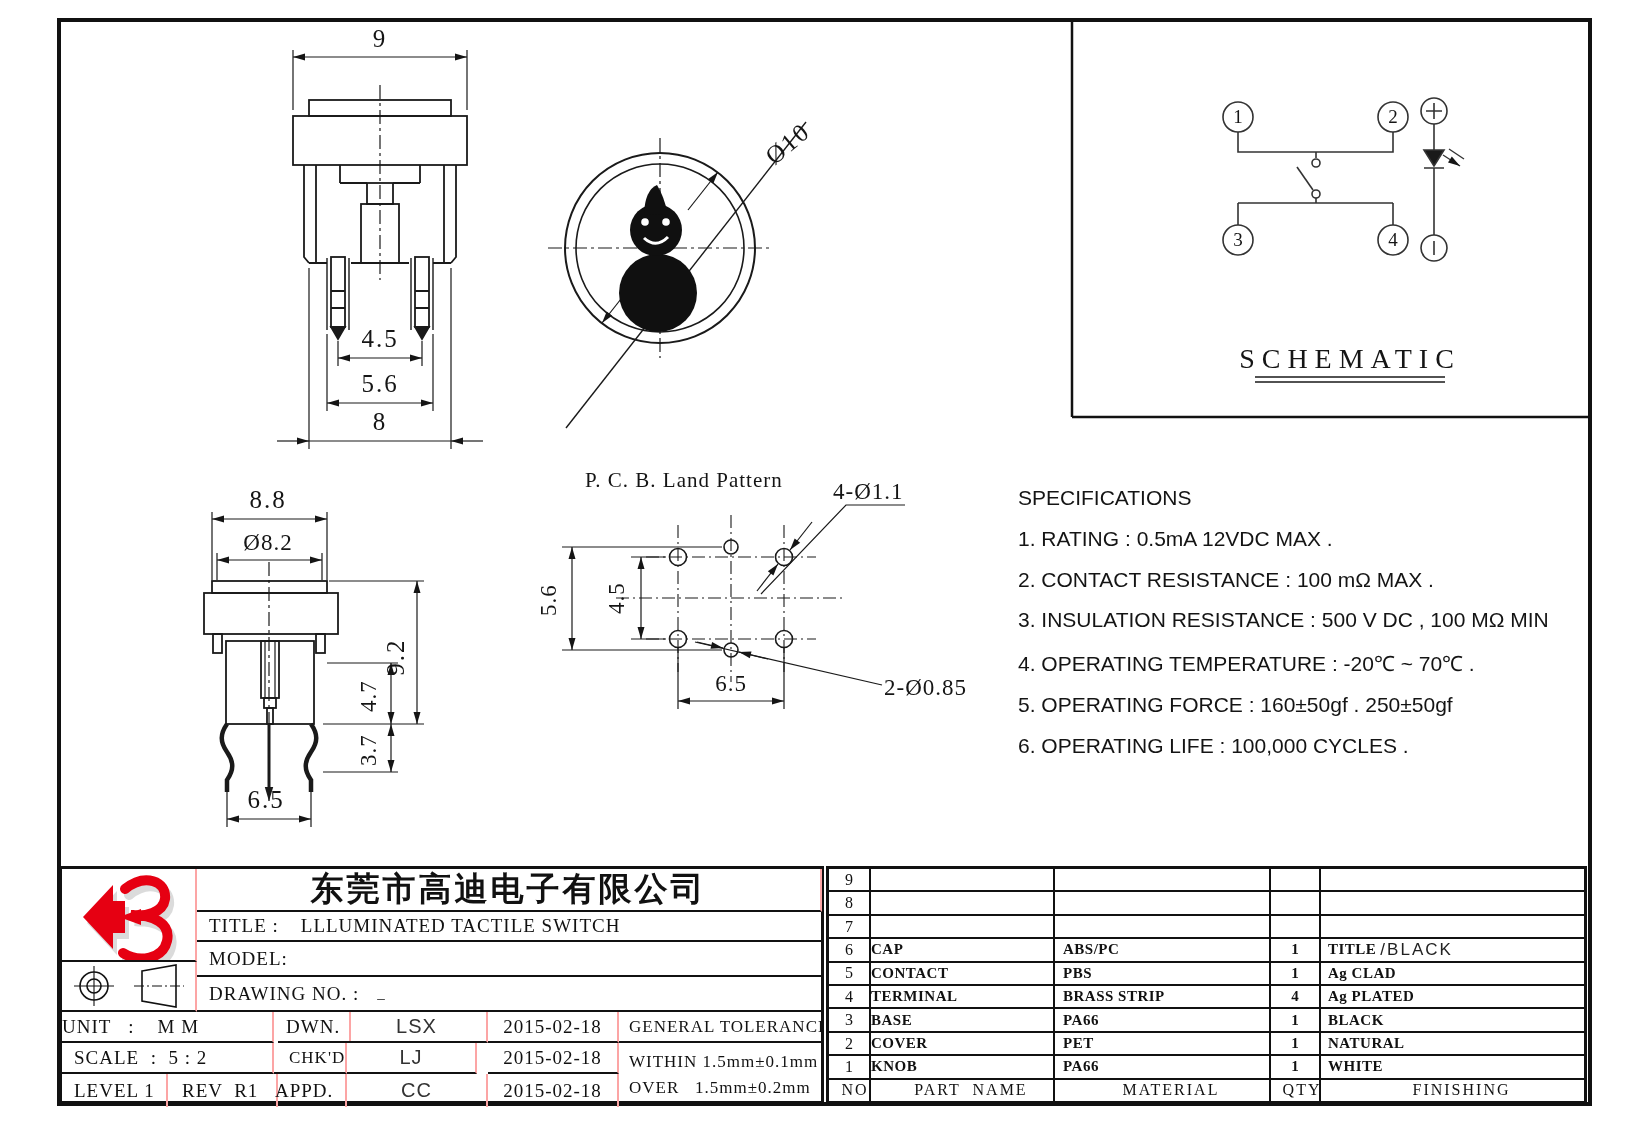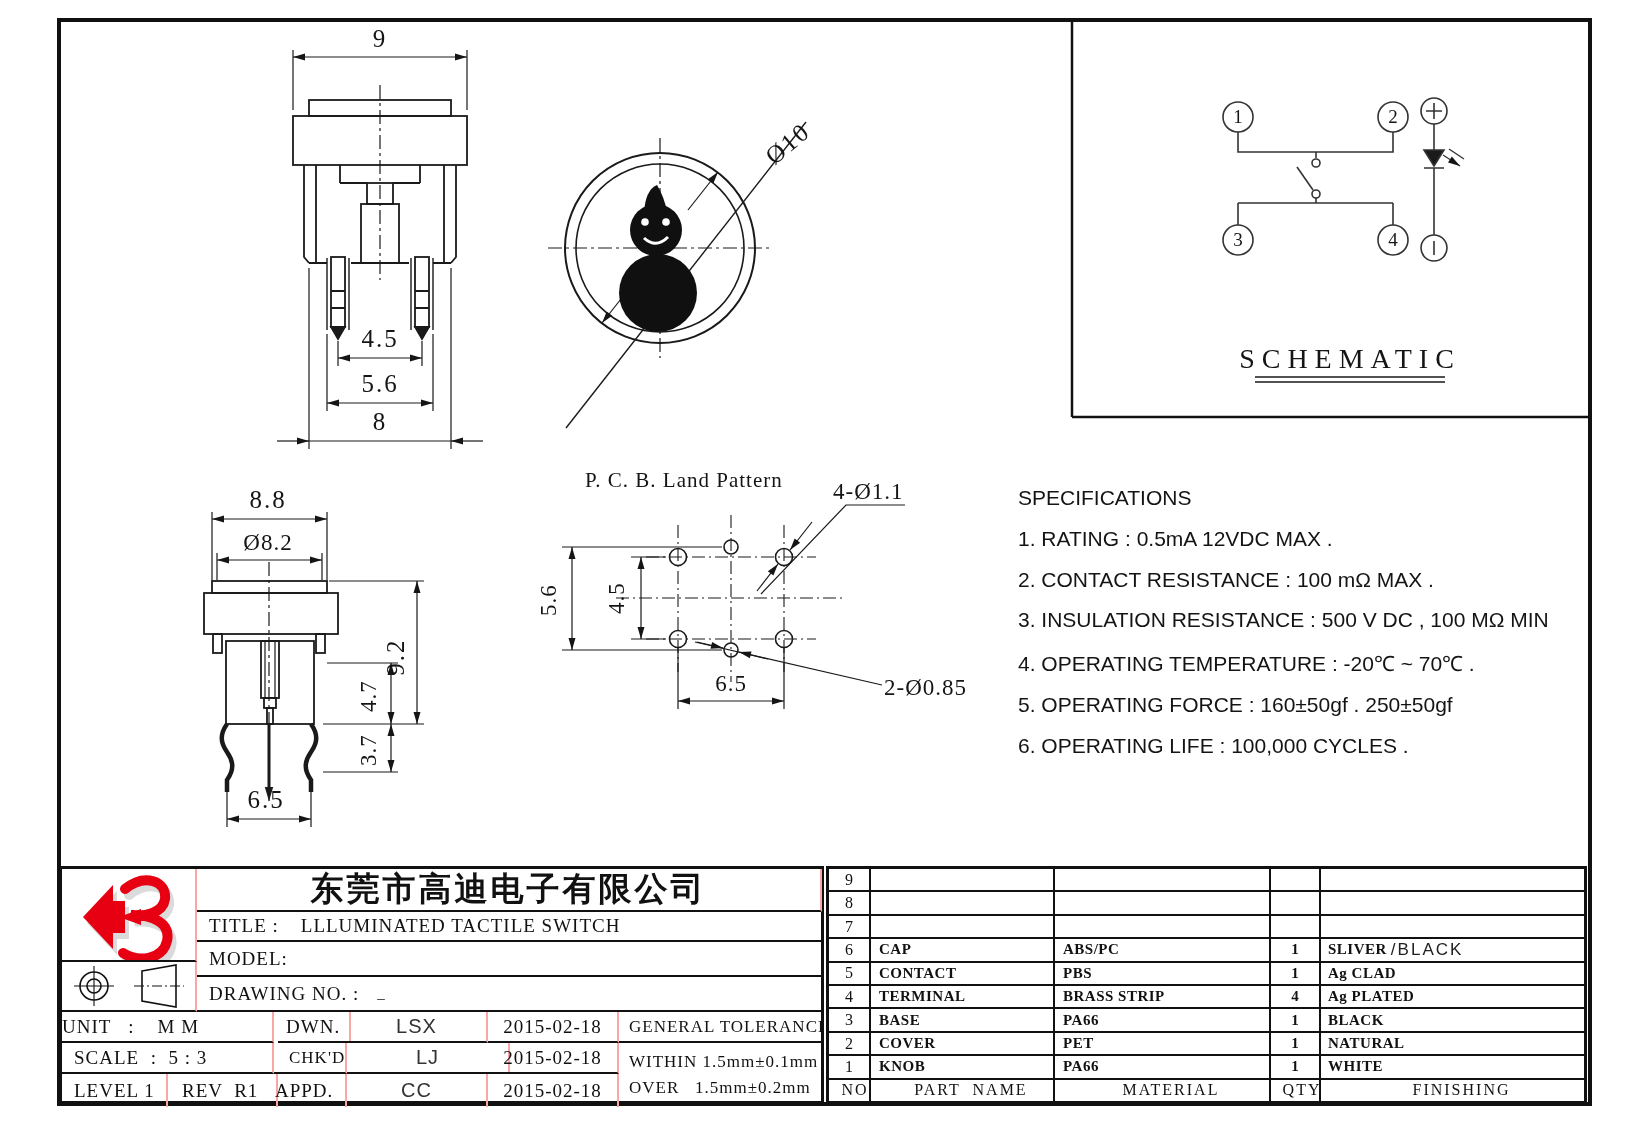--- a/index.html
+++ b/index.html
@@ -38,21 +38,21 @@
 
   
   #partstable{left:826px;top:866px;width:761px;height:238px;border:3px solid #111;
               display:flex;flex-direction:column;}
   .pt-row{flex:1;display:flex;border-bottom:2px solid #111;}
   .pt-row:last-child{border-bottom:none;}
   .pt-cell{box-sizing:border-box;border-right:2px solid #111;display:flex;
            align-items:center;overflow:hidden;white-space:pre;}
   .pt-cell:last-child{border-right:none;}
   .pt-no{width:42px;justify-content:center;font-size:16px;}
-  .pt-part{width:184px;padding-left:8px;font-weight:bold;font-size:15px;letter-spacing:0.5px;}
+  .pt-part{width:184px;font-weight:bold;font-size:15px;letter-spacing:0.5px;}
   .pt-mat{width:216px;padding-left:8px;font-weight:bold;font-size:15px;letter-spacing:0.5px;}
   .pt-qty{width:50px;justify-content:center;font-weight:bold;font-size:15px;}
   .pt-fin{flex:1;padding-left:7px;font-weight:bold;font-size:15px;letter-spacing:0.5px;}
   .pt-header .pt-cell{font-weight:normal;font-size:16px;justify-content:center;
                       padding-left:18px;letter-spacing:2px;}
   .fin-a{font-family:"Liberation Sans",sans-serif;font-weight:300;letter-spacing:2px;
          font-size:17px;margin-left:4px;color:#222;}
 </style>
 </head>
 <body>
@@ -302,26 +302,26 @@
     <span>LSX</span>
   </div>
   <div class="tb-cell datecell" style="left:426px;top:143px;width:131px;height:31px;">
     <span>2015-02-18</span>
   </div>
   <div class="tb-cell tol noborder-r" style="left:557px;top:143px;width:203px;height:31px;padding-left:10px;">
     <span>GENERAL TOLERANCE</span>
   </div>
 
   <div class="tb-cell" style="left:0;top:174px;width:212px;height:31px;padding-left:12px;">
-    <span>SCALE  :  5 : 3</span>
+    <span>SCALE  :  5 : 2</span>
   </div>
   <div class="tb-cell" style="left:212px;top:174px;width:73px;height:31px;padding-left:15px;font-size:17px;">
     <span>CHK'D</span>
   </div>
-  <div class="tb-cell cadname" style="left:285px;top:174px;width:163px;height:31px;">
+  <div class="tb-cell cadname" style="left:285px;top:174px;width:130px;height:31px;">
     <span>LJ</span>
   </div>
   <div class="tb-cell datecell" style="left:426px;top:174px;width:131px;height:31px;">
     <span>2015-02-18</span>
   </div>
 
   <div class="tb-cell tol tol-merged noborder-r noborder-b" style="left:557px;top:174px;width:203px;height:64px;">
     <span>WITHIN 1.5mm±0.1mm</span>
     <span>OVER   1.5mm±0.2mm</span>
   </div>
@@ -364,21 +364,21 @@
         <div class="pt-cell pt-part"></div>
         <div class="pt-cell pt-mat"></div>
         <div class="pt-cell pt-qty"></div>
         <div class="pt-cell pt-fin"></div>
       </div>
       <div class="pt-row">
         <div class="pt-cell pt-no">6</div>
         <div class="pt-cell pt-part">CAP</div>
         <div class="pt-cell pt-mat">ABS/PC</div>
         <div class="pt-cell pt-qty">1</div>
-        <div class="pt-cell pt-fin"><span>SLIVER</span><span class="fin-a">/BLACK</span></div>
+        <div class="pt-cell pt-fin"><span>TITLE</span><span class="fin-a">/BLACK</span></div>
       </div>
       <div class="pt-row">
         <div class="pt-cell pt-no">5</div>
         <div class="pt-cell pt-part">CONTACT</div>
         <div class="pt-cell pt-mat">PBS</div>
         <div class="pt-cell pt-qty">1</div>
         <div class="pt-cell pt-fin">Ag CLAD</div>
       </div>
       <div class="pt-row">
         <div class="pt-cell pt-no">4</div>

